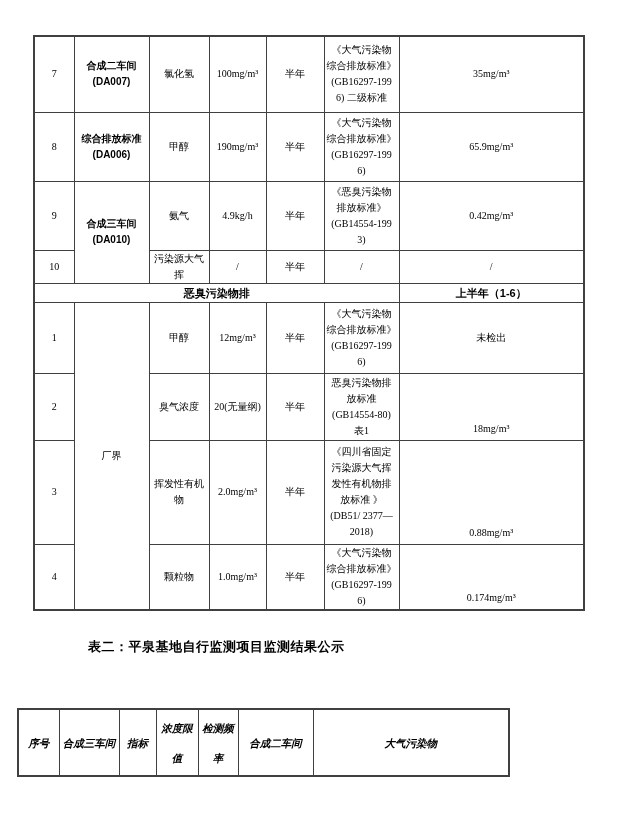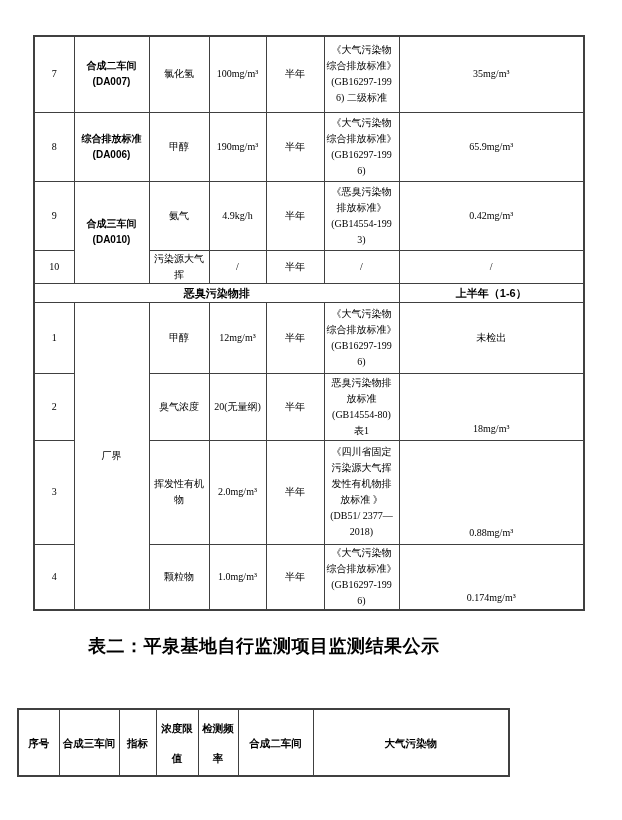--- a/index.html
+++ b/index.html
@@ -16,25 +16,25 @@
     font-size:10px;line-height:16px;
     white-space:pre-line;
     padding:0 1px;overflow:hidden;
     box-sizing:border-box;
   }
   .t1{position:absolute;left:33px;top:35px;width:550px;border:2px solid #404040;}
   .t2{position:absolute;left:17px;top:708px;width:491px;border:2px solid #404040;}
   .bold{font-weight:bold;font-family:"Liberation Sans", sans-serif;margin-left:26px;}
   .bottom{vertical-align:bottom;padding-bottom:3px;}
   .divider td{font-weight:bold;font-family:"Liberation Sans", sans-serif;font-size:11px;line-height:18px;}
-  .t2 td{font-weight:bold;font-family:"Liberation Sans", sans-serif;line-height:30px;font-size:10.5px;}
+  .t2 td{font-weight:bold;font-family:"Liberation Sans", sans-serif;line-height:30px;font-size:10.5px;font-style:italic;}
   .caption{
     position:absolute;left:88px;top:638px;
     font-family:"Liberation Sans", sans-serif;font-weight:bold;
-    font-size:18px;line-height:17px;letter-spacing:0.5px;
+    font-size:13px;line-height:17px;letter-spacing:0.5px;
   }
 </style>
 </head>
 <body>
 
 <div class="page">
 
   <table class="t1">
     <colgroup>
       <col style="width:40px">

